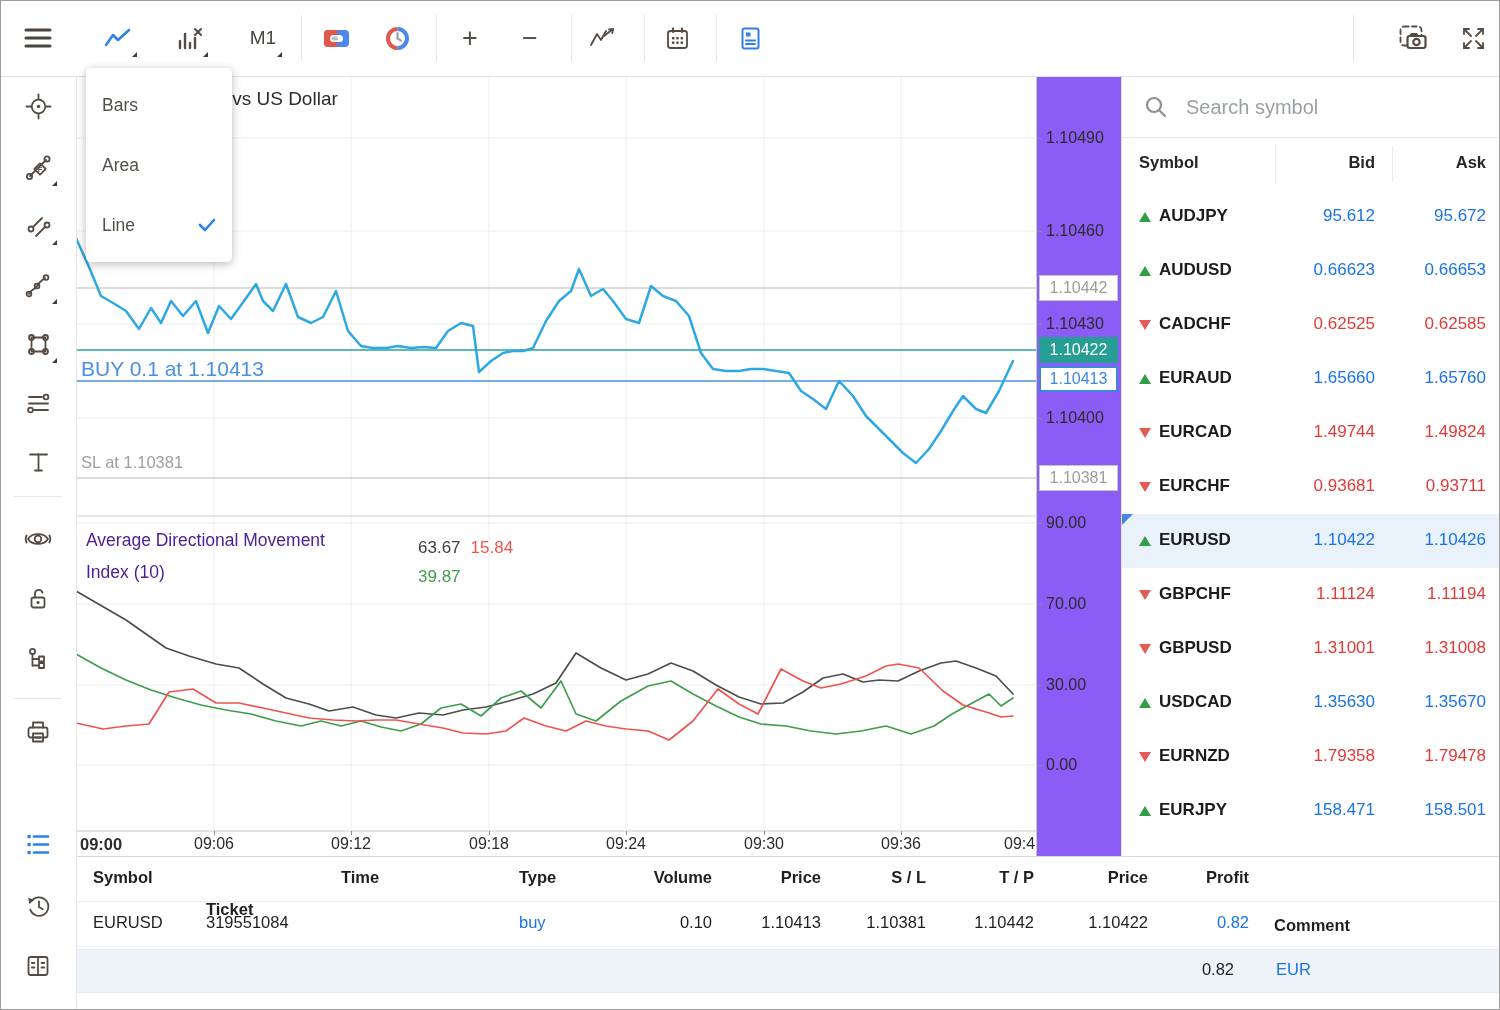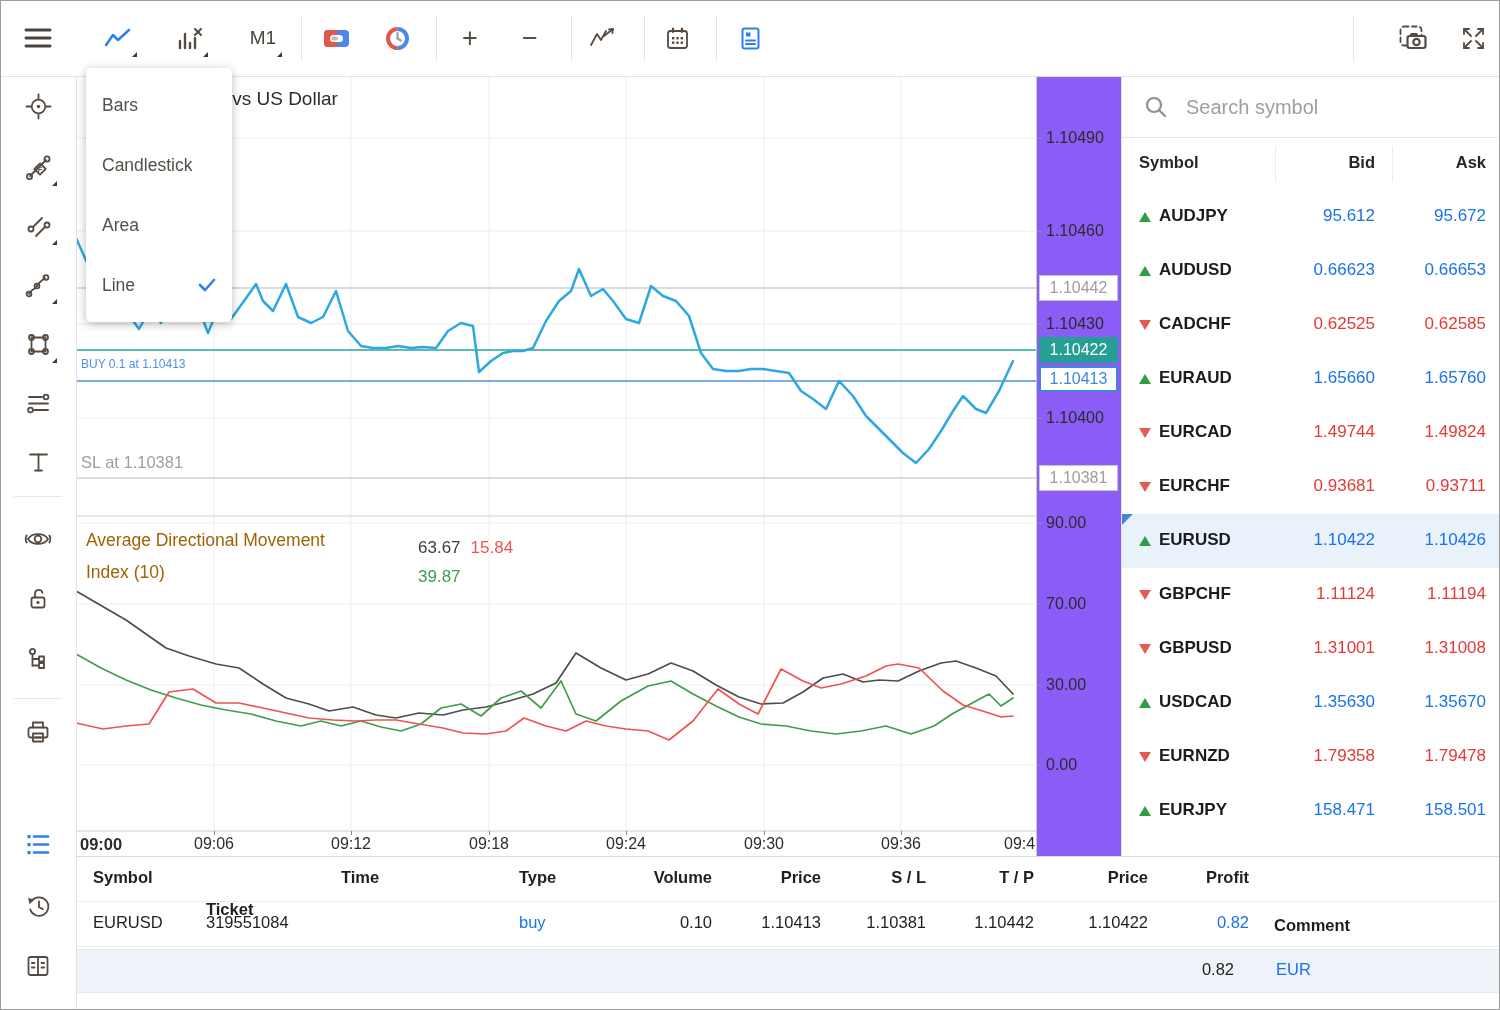--- a/index.html
+++ b/index.html
@@ -16,23 +16,23 @@
   
   .sidebar{position:absolute;left:0;top:75px;width:75px;height:935px;background:#fff;border-right:1px solid #e3e3e3;z-index:20}
   .sb-btn{position:absolute;left:14px;width:46px;height:46px;display:flex;align-items:center;justify-content:center;
           background:none;border:none;padding:0;cursor:pointer}
   .sb-sep{position:absolute;left:13px;width:48px;height:1px;background:#e8e8e8}
   
   .chart{position:absolute;left:75px;top:75px;width:1045px;height:780px;background:#fff}
   .chart-title{position:absolute;left:20px;top:12px;font-size:19px;color:#2f2b27;z-index:1}
   #plot{position:absolute;left:0;top:0;z-index:2}
   .ovl{position:absolute;z-index:3;white-space:nowrap}
-  .buy-lbl{left:5px;top:281px;font-size:12px;color:#4a90e2}
+  .buy-lbl{left:5px;top:281px;font-size:21px;color:#4a90e2}
   .sl-lbl{left:5px;top:377px;font-size:16.5px;color:#9e9e9e}
-  .adx-name{left:10px;top:448px;font-size:17.5px;color:#a16207;line-height:32px}
+  .adx-name{left:10px;top:448px;font-size:17.5px;color:#4c1d95;line-height:32px}
   .adx-vals{left:342px;top:462px;font-size:17px;color:#3e3e3e}
   .adx-vals .di-red{color:#ef5350;margin-left:10px}
   .adx-val2{left:342px;top:491px;font-size:17px;color:#3f9d4c}
   .time-axis{position:absolute;left:0;top:756px;width:960px;height:24px;z-index:2}
   .t-lbl{position:absolute;top:3px;font-size:16px;color:#2c2c2c;transform:translateX(-50%)}
   .t-lbl.bold{font-weight:700;transform:none;font-size:16.5px}
   .t-tick{position:absolute;top:-1px;width:1px;height:4px;background:#8c8c8c}
   .paxis{position:absolute;left:960px;top:0;width:85px;height:780px;border-left:1px solid #c9c9c9;z-index:2;background:#8b5cf6}
   .ax-lbl{position:absolute;left:9px;font-size:16px;color:#2c2c2c;transform:translateY(-50%)}
   .ax-tick{position:absolute;left:0;width:5px;height:1px;background:#8c8c8c}
@@ -439,23 +439,20 @@
         <div class="ax-box blue" style="top: 303px;">1.10413</div>
         <div class="ax-box gray" style="top: 402px;">1.10381</div>
       </div>
   </section>
 
   <div class="dropdown" id="type-menu">
       <div class="dd-item">
         <span>Bars</span>
       </div>
       <div class="dd-item">
-        <span>Candlestick</span>
-      </div>
-      <div class="dd-item">
         <span>Area</span>
       </div>
       <div class="dd-item">
         <span>Line</span>
         <svg width="18" height="14" viewBox="0 0 18 14">
           <polyline points="2,7 7,12 16,2" fill="none" stroke="#2f80ed" stroke-width="2.6" stroke-linecap="round" stroke-linejoin="round"></polyline>
         </svg>
       </div>
     </div>
 

